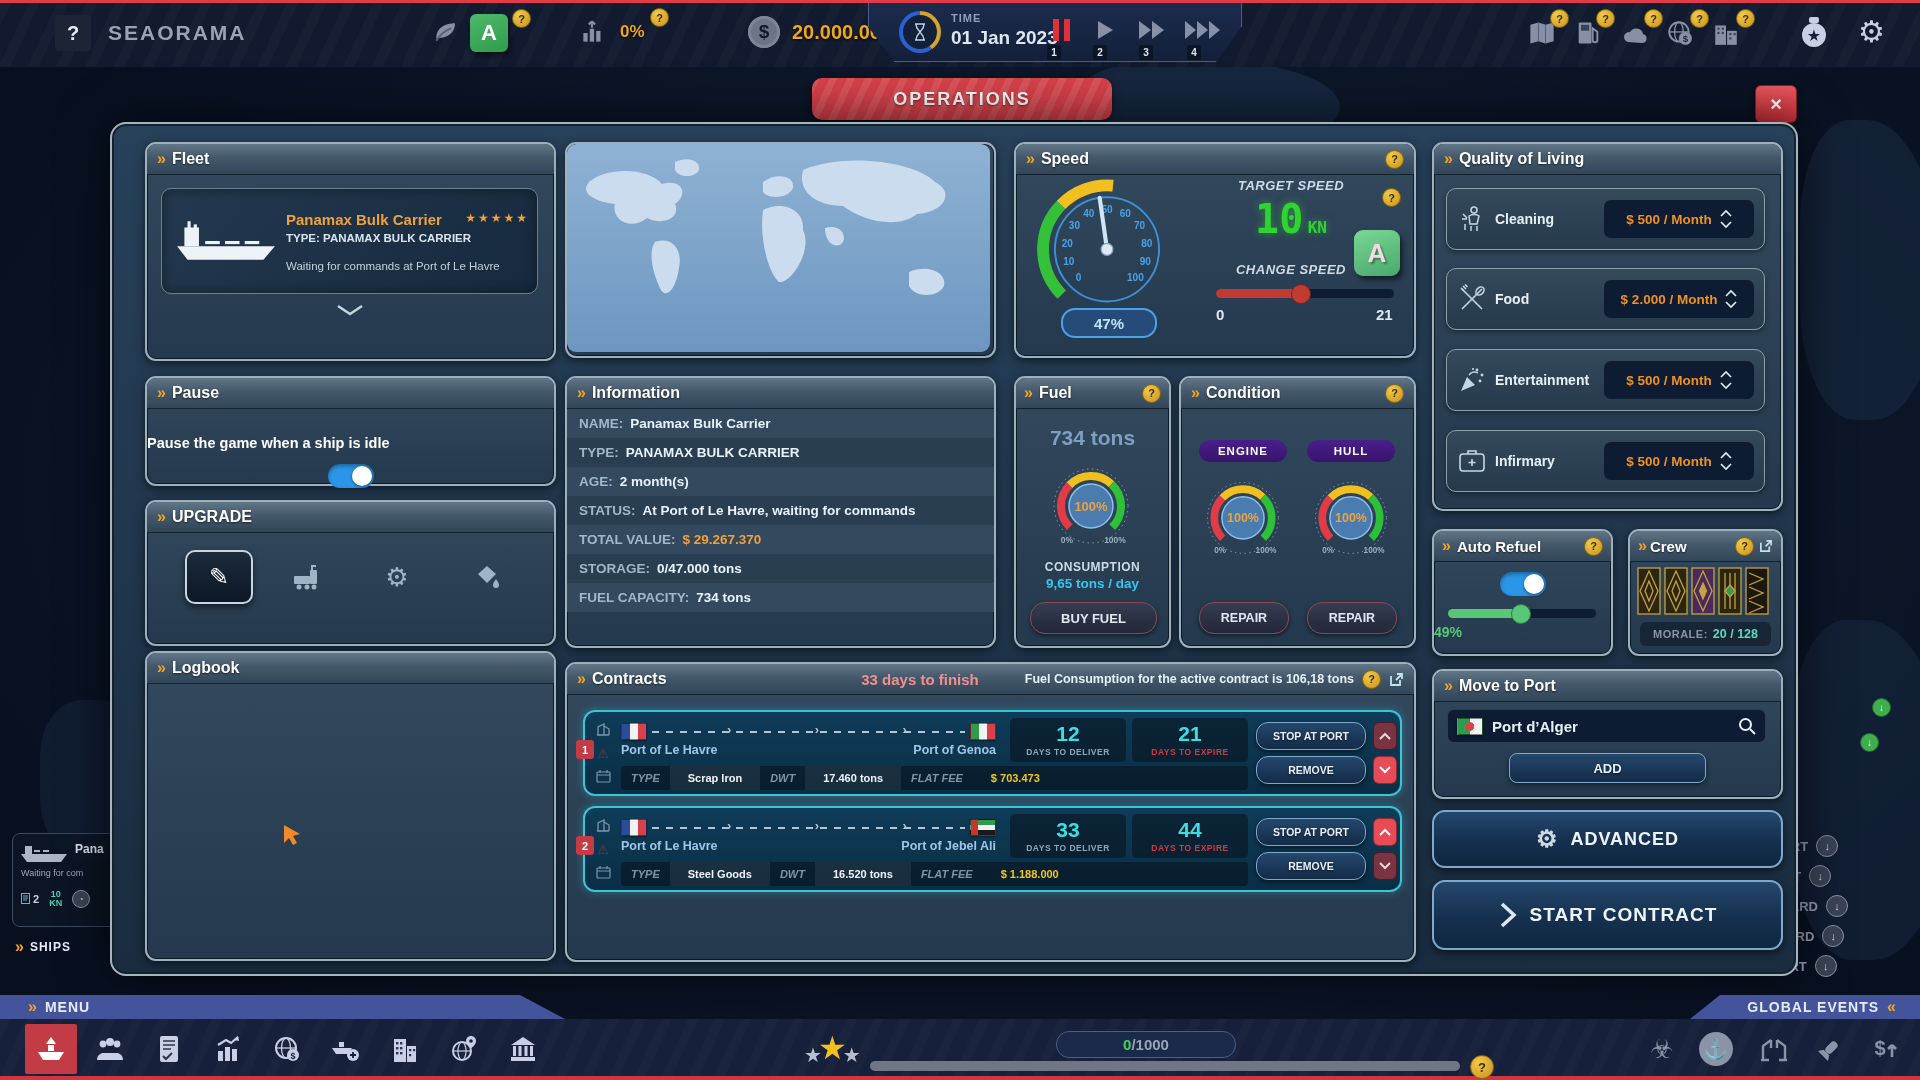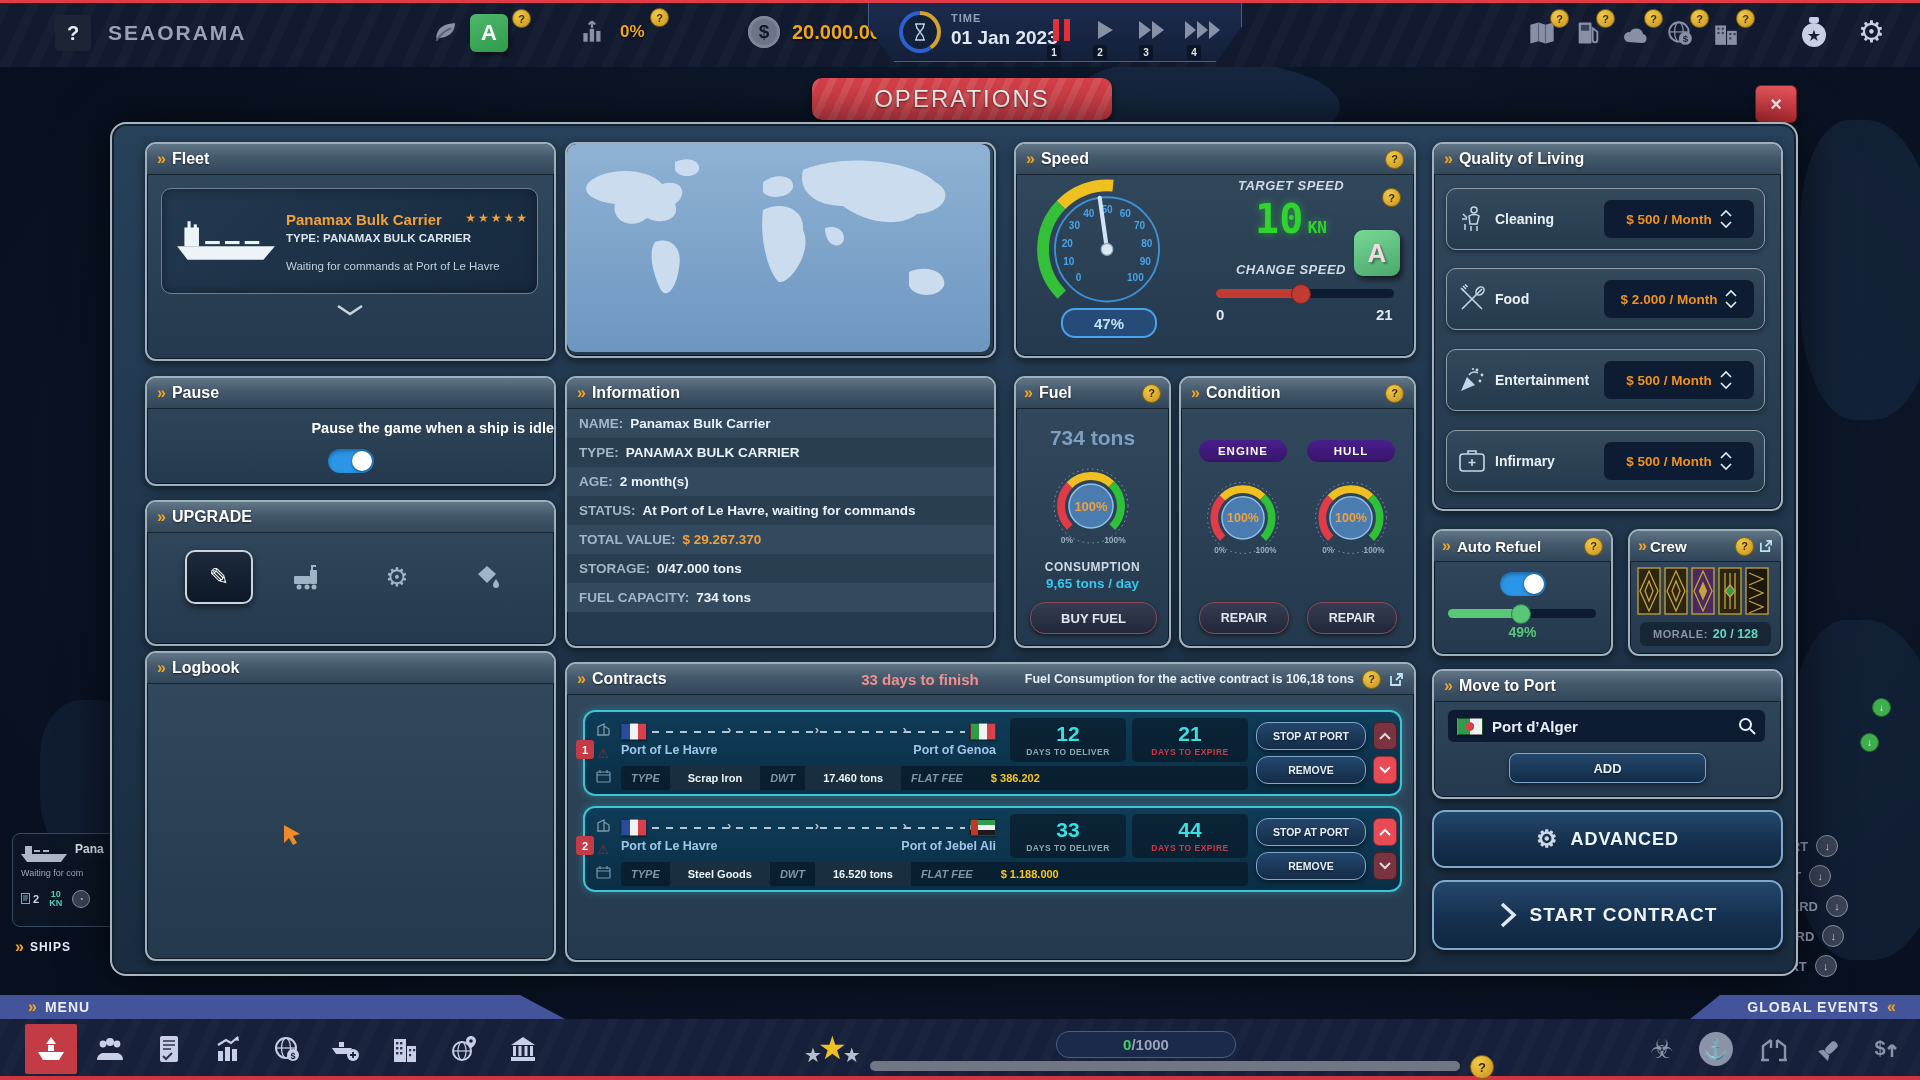--- a/index.html
+++ b/index.html
@@ -24,21 +24,21 @@
     clip-path:polygon(0 0,100% 0,100% 40%,93% 100%,7% 100%,0 40%)}
   .timecirc{width:42px;height:42px;border-radius:50%;background:conic-gradient(#d4a32c 0 145deg,#2c5fd0 145deg 360deg);display:flex;align-items:center;justify-content:center}
   .timecirc .inner{width:34px;height:34px;border-radius:50%;background:#13203a;display:flex;align-items:center;justify-content:center}
   .tlabel{color:#8fa0b8;font-size:11px;font-weight:bold;letter-spacing:1px}
   .tdate{color:#dde6f2;font-size:19px;font-weight:bold}
   .numtag{position:absolute;background:#0c1526;color:#dfe6f0;font-size:10px;font-weight:bold;width:14px;height:15px;display:flex;align-items:center;justify-content:center;border-radius:2px}
   
   #opstab{left:812px;top:78px;width:300px;height:42px;background:#d8414a;border-radius:10px;
     background-image:repeating-linear-gradient(115deg,rgba(255,255,255,.10) 0 7px,transparent 7px 16px);
     box-shadow:0 3px 8px rgba(0,0,0,.5);display:flex;align-items:center;justify-content:center}
-  #opstab span{color:#fff;font-weight:normal;font-size:24px;letter-spacing:2px;text-shadow:0 1px 2px rgba(0,0,0,.5)}
+  #opstab span{color:#fff;font-weight:bold;font-size:18px;letter-spacing:2px;text-shadow:0 1px 2px rgba(0,0,0,.5)}
   #closebtn{left:1755px;top:85px;width:40px;height:36px;background:linear-gradient(180deg,#e8575e,#c92f38);border:1px solid #8a1e26;border-radius:6px;color:#fff;font-size:20px;font-weight:bold;display:flex;align-items:center;justify-content:center;box-shadow:0 2px 5px rgba(0,0,0,.5)}
   
   #dialog{left:110px;top:122px;width:1684px;height:850px;background:linear-gradient(180deg,#27415a,#192c40);
     border:2px solid #a8b4bd;border-radius:16px;box-shadow:0 0 50px rgba(0,0,0,.7), inset 0 0 0 2px #13222f}
   .panel{position:absolute;background:linear-gradient(180deg,#33495e,#24394d);border:2px solid #9fb0bd;border-radius:11px;
     box-shadow:0 3px 10px rgba(0,0,0,.55), inset 0 0 0 1px rgba(8,16,26,.8)}
   .phead{height:30px;display:flex;align-items:center;gap:8px;padding:0 10px;border-radius:9px 9px 0 0;
     background:linear-gradient(180deg,#617687 0%,#44586b 45%,#31465a 100%);border-bottom:1px solid #15232f}
   .gt{color:#f5a623;font-weight:bold;font-size:16px;letter-spacing:-2px}
   .ptitle{color:#fff;font-weight:bold;font-size:16px;text-shadow:0 1px 2px rgba(0,0,0,.6)}
@@ -336,21 +336,21 @@
     <svg class="abs" style="left:188px;top:160px" width="30" height="12" viewBox="0 0 30 12">
         <path d="M3 2l12 8 12-8" stroke="#c9d4dd" stroke-width="2.5" fill="none"></path>
       </svg>
   </div>
 
   <div class="panel" style="left:33px;top:252px;width:407px;height:106px">
     <div class="phead">
         <span class="gt">»</span>
         <span class="ptitle">Pause</span>
       </div>
-    <div style="text-align:right;margin-top:10px"><span class="pausetext">Pause the game when a ship is idle</span></div>
+    <div style="text-align:left;margin-top:25px"><span class="pausetext">Pause the game when a ship is idle</span></div>
     <div class="toggle" style="margin:12px auto 0">
         <span class="knob"></span>
       </div>
   </div>
 
   <div class="panel" style="left:33px;top:376px;width:407px;height:142px">
     <div class="phead">
         <span class="gt">»</span>
         <span class="ptitle">UPGRADE</span>
       </div>
@@ -604,21 +604,21 @@
             <span class="dn">21</span>
             <span class="dl red">DAYS TO EXPIRE</span>
           </div>
         </div>
         <div class="cstrip">
           <span class="sl">TYPE</span>
             <span class="sv">Scrap Iron</span>
           <span class="sl">DWT</span>
             <span class="sv">17.460 tons</span>
           <span class="sl">FLAT FEE</span>
-            <span class="sv fee">$ 386.202</span>
+            <span class="sv fee">$ 703.473</span>
         </div>
       </div>
       <div class="cbtns">
         <button class="btn-navy">STOP AT PORT</button>
         <button class="btn-navy">REMOVE</button>
       </div>
       <div class="cupdn">
         <button class="dim">
             <svg width="12" height="8" viewBox="0 0 12 8">
               <path d="M1 7l5-5 5 5" stroke="#e8d8da" stroke-width="2" fill="none"></path>
@@ -774,21 +774,21 @@
         <span class="hspace"></span>
         <span class="qgold">?</span>
       </div>
     <div class="toggle" style="margin:10px auto 0">
         <span class="knob"></span>
       </div>
     <div class="slider" style="left:14px;top:78px;width:148px">
       <span class="fill" style="width:49%;background:#58c878"></span>
       <span class="knob" style="left:49%;background:#58c878;border:1px solid #2e7a46"></span>
     </div>
-    <div class="abs" style="left:0;top:93px;width:100%;text-align:center;color:#58c878;font-weight:bold;font-size:14px">49%</div>
+    <div class="abs" style="left:0;top:93px;width:100%;text-align:left;color:#58c878;font-weight:bold;font-size:14px">49%</div>
   </div>
 
   <div class="panel" style="left:1516px;top:405px;width:151px;height:123px">
     <div class="phead" style="padding:0 8px;gap:5px">
         <span class="gt">»</span>
         <span class="ptitle" style="font-size:15px">Crew</span>
         <span class="hspace"></span>
         <span class="qgold">?</span>
         <svg width="14" height="14" viewBox="0 0 15 15">
           <path d="M2 4v9h9V8M8 2h5v5M13 2L7 8" stroke="#bfe3f5" stroke-width="1.8" fill="none"></path>

